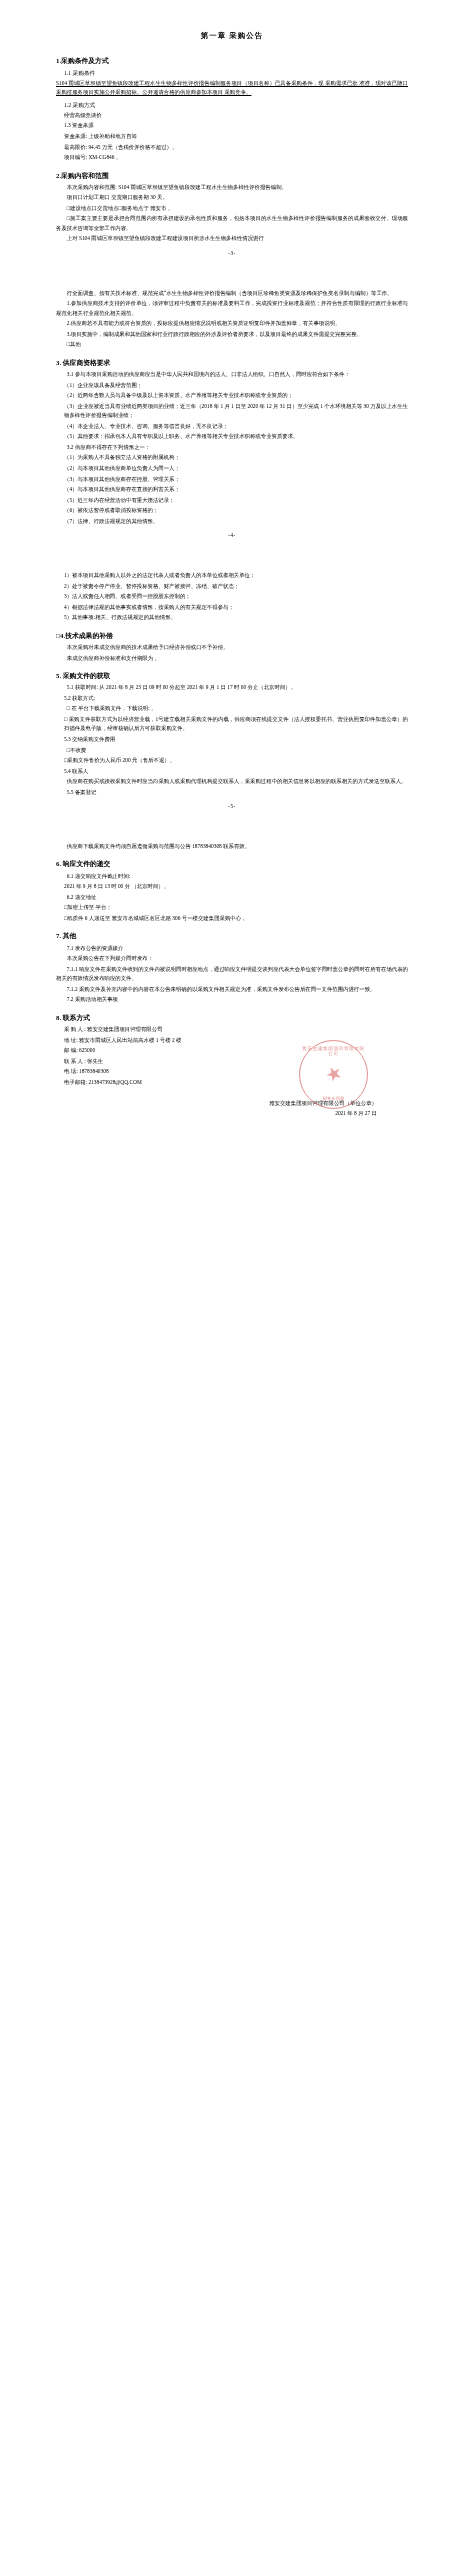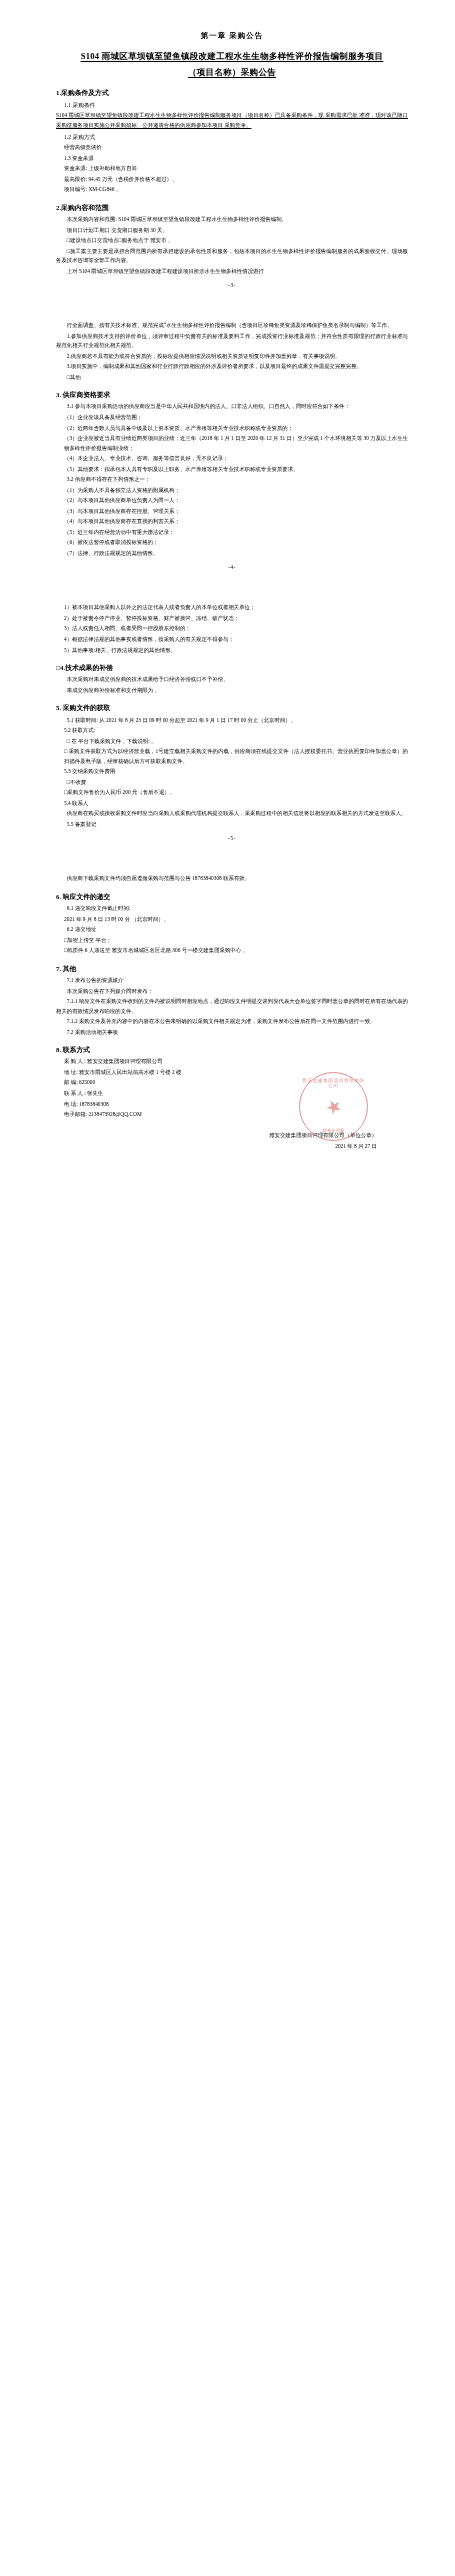--- a/index.html
+++ b/index.html
@@ -25,21 +25,20 @@
   .stamp-text2{position:absolute; left:0; right:0; bottom:6.8px; text-align:center; font-size:4.3px; color:#c8302b;}
 </style>
 </head>
 <body>
 
 <div class="page doc">
 
   <div class="sec">
     <div class="inner">
       <div class="chapter">第一章  采购公告</div>
-      <div class="title">S104 雨城区草坝镇至望鱼镇段改建工程水生生物多样性评价报告编制服务项目（项目名称）采购公告</div>
 
       <div class="h2">1.采购条件及方式</div>
       <div class="h3">1.1 采购条件</div>
       <p class="ul">S104 雨城区草坝镇至望鱼镇段改建工程水生生物多样性评价报告编制服务项目（项目名称）已具备采购条件，现 采购需求已批 准准，现对该已随口采购征服务项目实施公开采购招标。公开邀请合格的供应商参加本项目 采购竞争。</p>
       <div class="h3">1.2 采购方式</div>
       <p class="indent2">经营高级竞谈价</p>
       <p class="indent2">1.3 资金来源</p>
       <p class="indent2">资金来源: 上级补助和地方自筹</p>
       <p class="indent2">最高限价: 94.45 万元（含税价并价格不超过）、</p>
       <p class="indent2">项目编号: XM-CG846     。</p>

